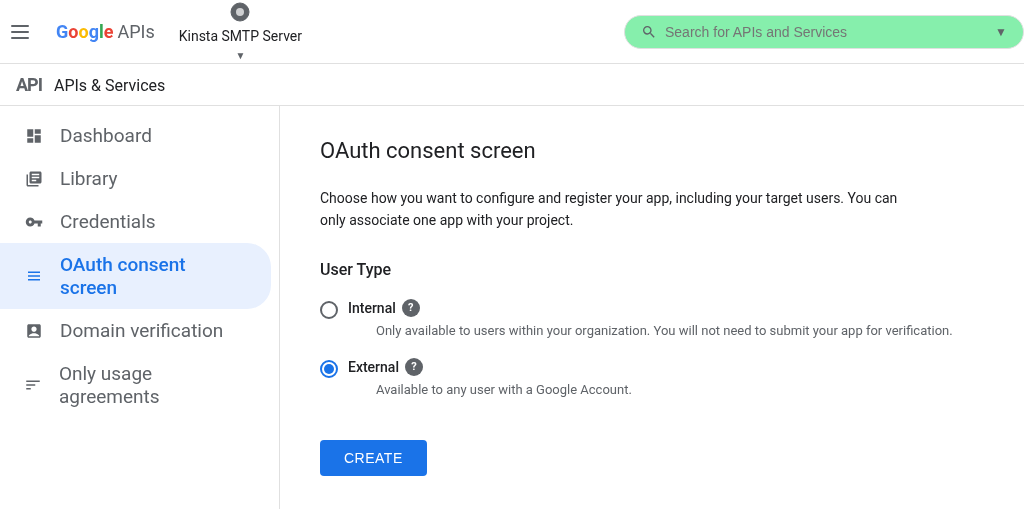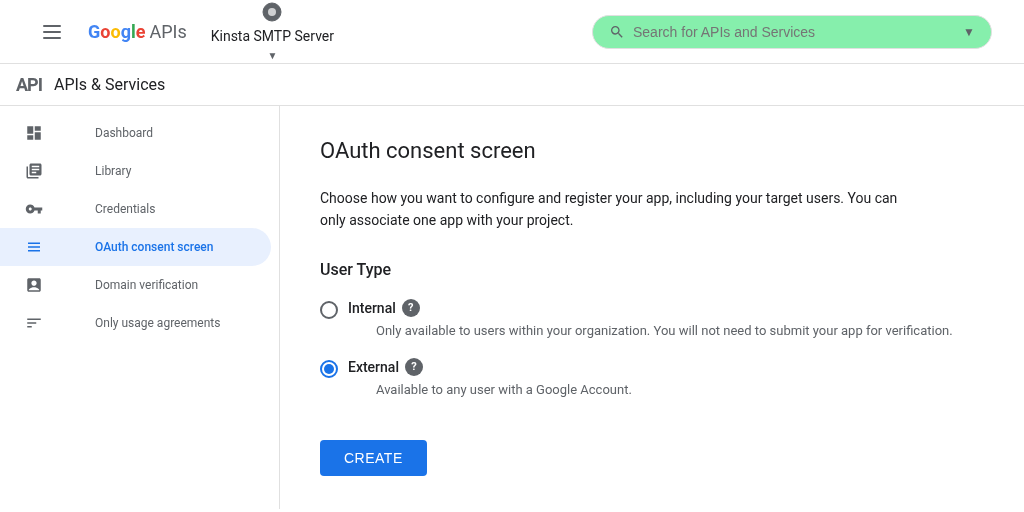--- a/index.html
+++ b/index.html
@@ -3,21 +3,21 @@
   <meta charset="utf-8">
   <style>
     * { box-sizing: border-box; margin: 0; padding: 0; }
     body { font-family: 'Roboto', Arial, sans-serif; background: #fff; color: #202124; font-size: 14px; }
 
     
     .top-header {
       display: flex;
       align-items: center;
       height: 64px;
-      padding: 0 32px;
+      padding: 0 0;
       border-bottom: 1px solid #e0e0e0;
       background: #fff;
       gap: 16px;
     }
     .header-menu-icon {
       cursor: pointer;
       font-size: 20px;
       color: #5f6368;
       display: flex; align-items: center; justify-content: center;
       width: 40px; height: 40px; border-radius: 50%;
@@ -51,21 +51,21 @@
     .search-icon { color: #5f6368; font-size: 16px; }
     .search-input {
       border: none; background: transparent; outline: none;
       font-size: 14px; color: #202124; flex: 1;
       min-width: 0;
     }
     .search-dropdown { color: #5f6368; cursor: pointer; font-size: 12px; }
 
     
     .sub-header {
-      display: flex; align-items: center; gap: 12px;
+      display: flex; align-items: flex-end; gap: 12px;
       padding: 10px 16px; border-bottom: 1px solid #e0e0e0;
       background: #fff;
     }
     .api-badge {
       font-size: 18px; font-weight: 700; color: #5f6368;
       letter-spacing: -1px;
     }
     .sub-header-title {
       font-size: 16px; color: #202124; font-weight: 400;
     }
@@ -95,21 +95,21 @@
       position: relative;
     }
     .sidebar-item.active {
       background: #e8f0fe; color: #1a73e8; font-weight: 500;
     }
     .sidebar-item.active .sidebar-icon { color: #1a73e8; }
     .sidebar-icon {
       width: 20px; display: flex; align-items: center; justify-content: center;
       font-size: 16px; color: #5f6368;
     }
-    .sidebar-label { font-size: 12px; margin-left: 35px; }
+    .sidebar-label { font-size: 19px; }
 
     
     .content {
       flex: 1; padding: 32px 40px; overflow-y: auto;
     }
     .content-title {
       font-size: 22px; font-weight: 400; color: #202124; margin-bottom: 24px;
     }
     .content-description {
       font-size: 14px; color: #202124; line-height: 1.6; margin-bottom: 28px;

